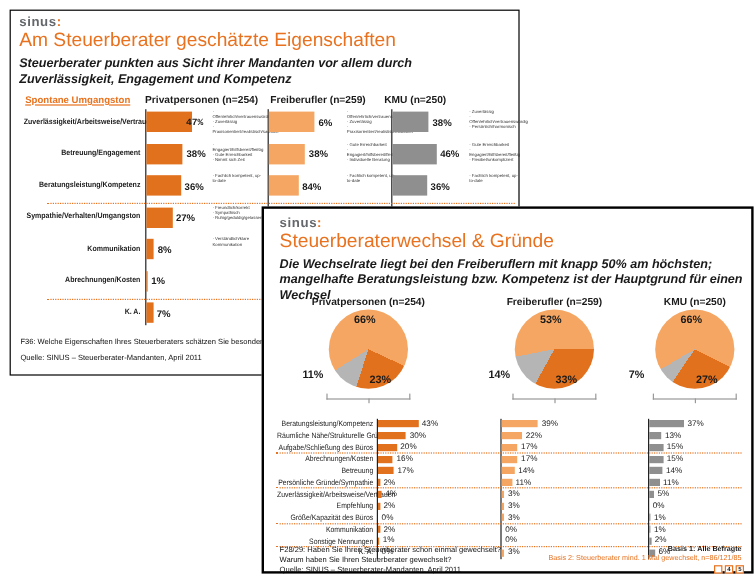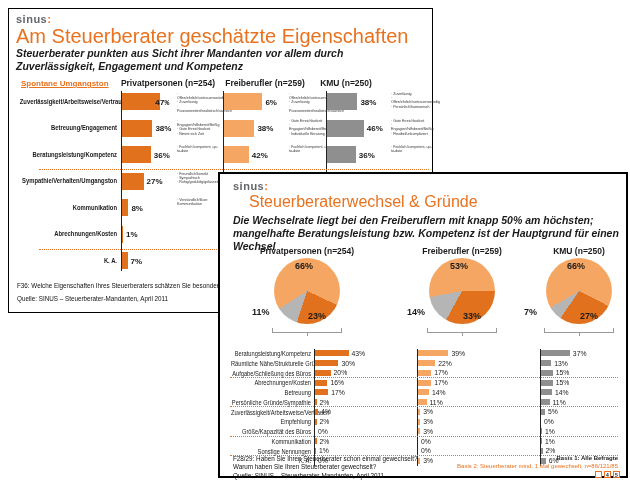--- a/index.html
+++ b/index.html
@@ -3,21 +3,21 @@
 <meta charset="utf-8">
 <style>
   html,body{margin:0;padding:0;}
   body{width:630px;height:480px;position:relative;overflow:hidden;background:#ffffff;
        font-family:"Liberation Sans",sans-serif;color:#1a1a1a;}
   .slide{position:absolute;background:#fff;border:1px solid #000;box-sizing:border-box;}
   #slide-back{left:8px;top:8px;width:425px;height:305px;}
   #slide-front{left:218px;top:172px;width:410px;height:306px;border-width:2px;}
   .logo{position:absolute;font-size:11px;font-weight:bold;color:#63666A;letter-spacing:.5px;}
   .logo .colon{color:#E8721F;}
-  .sl-title{position:absolute;color:#E8721F;font-size:20px;white-space:nowrap;}
+  .sl-title{position:absolute;color:#E8721F;font-size:16px;white-space:nowrap;}
   .sl-sub{position:absolute;font-weight:bold;font-size:10.5px;line-height:1.22;font-style:italic;}
   .colhead{position:absolute;font-size:8.5px;font-weight:bold;text-align:center;}
   .spontane{position:absolute;font-size:8px;font-weight:bold;color:#E8721F;text-decoration:underline;}
   .axis{position:absolute;width:1px;background:#222;}
   .dotted{position:absolute;border-top:1px dotted #E8721F;height:0;}
   .b-label{position:absolute;font-size:6.5px;font-weight:bold;text-align:right;white-space:nowrap;
            transform:scaleX(.9);transform-origin:right center;}
   .b-bar{position:absolute;height:17px;}
   .b-pct{position:absolute;font-size:8px;font-weight:bold;white-space:nowrap;}
   .b-notes{position:absolute;font-size:6px;line-height:1.15;color:#333;transform:scale(.6);
@@ -111,21 +111,21 @@
         <div class="note">Engagiert/hilfsbereit/fleißig</div>
         <div class="note">Flexibel/unkompliziert</div>
       </div>
       <div class="b-label" style="top: 141.5px; left: 0px; width: 108px;">Beratungsleistung/Kompetenz</div>
       <div class="b-bar" style="top: 137px; left: 113px; width: 28.8px; background: rgb(226, 113, 29);"></div>
       <div class="b-pct" style="top: 141.5px; left: 144.8px;">36%</div>
       <div class="b-notes" style="top: 136px; left: 168px;">
         <div class="note">Fachlich kompetent, up-to-date</div>
       </div>
       <div class="b-bar" style="top: 137px; left: 215px; width: 24.8px; background: rgb(244, 166, 98);"></div>
-      <div class="b-pct" style="top: 141.5px; left: 242.8px;">42%</div>
+      <div class="b-pct" style="top: 141.5px; left: 242.8px;">84%</div>
       <div class="b-notes" style="top: 136px; left: 280px;">
         <div class="note">Fachlich kompetent, up-to-date</div>
       </div>
       <div class="b-bar" style="top: 137px; left: 318px; width: 28.8px; background: rgb(143, 143, 143);"></div>
       <div class="b-pct" style="top: 141.5px; left: 349.8px;">36%</div>
       <div class="b-notes" style="top: 136px; left: 382px;">
         <div class="note">Fachlich kompetent, up-to-date</div>
       </div>
       <div class="b-label" style="top: 168px; left: 0px; width: 108px;">Sympathie/Verhalten/Umgangston</div>
       <div class="b-bar" style="top: 163.5px; left: 113px; width: 21.6px; background: rgb(226, 113, 29);"></div>
@@ -153,21 +153,21 @@
   <div class="dotted" style="left:30px;top:240px;width:390px;"></div>
 
   <div class="foot" style="left:8px;top:273px;">F36: Welche Eigenschaften Ihres Steuerberaters schätzen Sie besonders?</div>
   <div class="foot" style="left:8px;top:286px;">Quelle: SINUS – Steuerberater-Mandanten, April 2011</div>
 </div>
 
 <div class="slide" id="slide-front">
   <div class="logo" style="left:13px;top:6px;">
     <span>sinus</span><span class="colon">:</span>
   </div>
-  <div class="sl-title" style="left:13px;top:19px;font-size:16px;margin-left:16px;">Steuerberaterwechsel &amp; Gründe</div>
+  <div class="sl-title" style="left:13px;top:19px;font-size:16px;">Steuerberaterwechsel &amp; Gründe</div>
   <div class="sl-sub" style="left:13px;top:40px;width:390px;">Die Wechselrate liegt bei den Freiberuflern mit knapp 50% am höchsten; mangelhafte Beratungsleistung bzw. Kompetenz ist der Hauptgrund für einen Wechsel</div>
 
 
   <div id="pie-area">
       <div class="pie-group" style="left: 22px; top: 72px;">
         <div class="pie-head">Privatpersonen  (n=254)</div>
         <div class="pie" style="background: conic-gradient(from 115deg, rgb(226, 113, 29) 0deg, rgb(226, 113, 29) 82.8deg, rgb(181, 181, 181) 82.8deg, rgb(181, 181, 181) 122.4deg, rgb(244, 166, 98) 122.4deg, rgb(244, 166, 98) 360deg);"></div>
         <div class="pie-pct" style="left: 53px; top: 15px;">66%</div>
         <div class="pie-pct" style="left: 10px; top: 61px;">11%</div>
         <div class="pie-pct" style="left: 66px; top: 65px;">23%</div>

